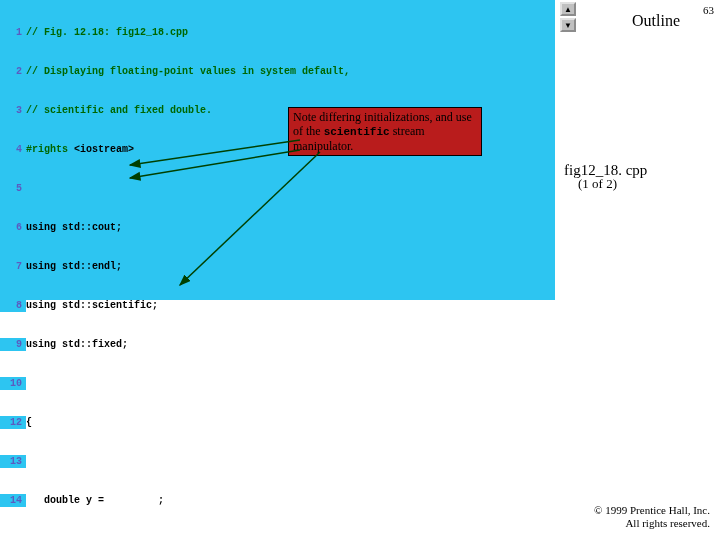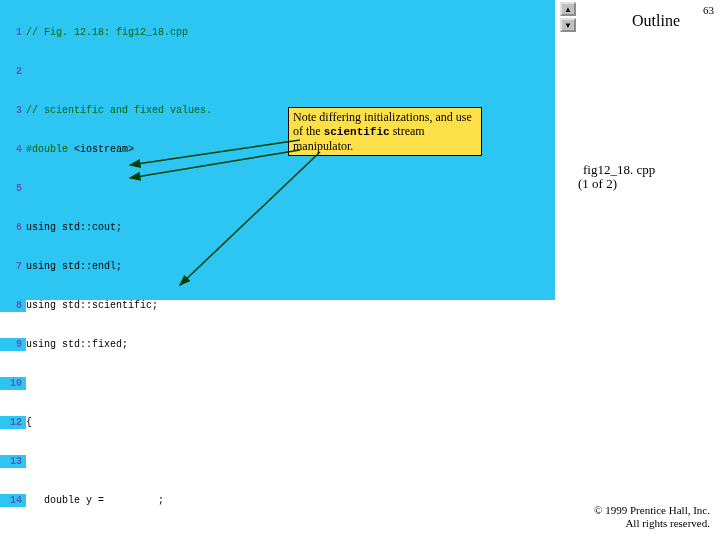--- a/index.html
+++ b/index.html
@@ -31,21 +31,21 @@
   .ln {
     width: 22px;
     text-align: right;
     color: #5b5bc0;
     font-weight: bold;
     padding-right: 4px;
     background: #2dc5f1;
   }
   .code {
     color: #000;
-    font-weight: normal;
+    font-weight: bold;
   }
   .cmt { color: #006600; }
   .pp  { color: #006600; }
   .kw  { color: #000; text-align: right; }
   .page-num {
     position: absolute;
     right: 6px;
     top: 4px;
     font-size: 11px;
   }
@@ -68,32 +68,32 @@
     font-size: 8px;
     box-sizing: border-box;
   }
   .nav-up { top: 2px; }
   .nav-dn { top: 18px; }
   .callout {
     position: absolute;
     left: 288px;
     top: 107px;
     width: 184px;
-    background: #fde047;
+    background: #b91c1c;
     border: 1px solid black;
     padding: 2px 4px;
     font-size: 12px;
     line-height: 14px;
   }
   .callout .mono { font-family: "Courier New", monospace; font-weight: bold; font-size: 11px;}
   .figref {
     position: absolute;
-    left: 583px;
+    left: 564px;
     top: 162px;
-    font-size: 13px;
+    font-size: 15px;
   }
   .figref2 {
     position: absolute;
     left: 578px;
     top: 176px;
     font-size: 13px;
   }
   .footer {
     position: absolute;
     right: 10px;
@@ -107,23 +107,23 @@
     left: 0;
     top: 0;
     pointer-events: none;
   }
 </style>
 </head>
 <body>
 
 <div class="code-area">
   <div class="line"><span class="ln">1</span><span class="code cmt">// Fig. 12.18: fig12_18.cpp</span></div>
-  <div class="line"><span class="ln">2</span></div>
-  <div class="line"><span class="ln">3</span><span class="code cmt">// scientific and fixed values.</span></div>
-  <div class="line"><span class="ln">4</span><span class="code"><span class="pp">#double </span><span>&lt;iostream&gt;</span></span></div>
+  <div class="line"><span class="ln">2</span><span class="code cmt">// Displaying floating-point values in system default,</span></div>
+  <div class="line"><span class="ln">3</span><span class="code cmt">// scientific and fixed double.</span></div>
+  <div class="line"><span class="ln">4</span><span class="code"><span class="pp">#rights </span><span>&lt;iostream&gt;</span></span></div>
   <div class="line"><span class="ln">5</span><span class="code"></span></div>
   <div class="line"><span class="ln">6</span><span class="code"><span class="kw">using </span><span>std::cout;</span></span></div>
   <div class="line"><span class="ln">7</span><span class="code"><span class="kw">using </span><span>std::endl;</span></span></div>
   <div class="line"><span class="ln">8</span><span class="code"><span class="kw">using </span><span>std::scientific;</span></span></div>
   <div class="line"><span class="ln">9</span><span class="code"><span class="kw">using </span><span>std::fixed;</span></span></div>
   <div class="line"><span class="ln">10</span><span class="code"></span></div>
   <div class="line"><span class="ln">12</span><span class="code">{</span></div>
   <div class="line"><span class="ln">13</span></div>
   <div class="line"><span class="ln">14</span><span class="code"><span class="kw">   double</span><span> y =         ;</span></span></div>
   

